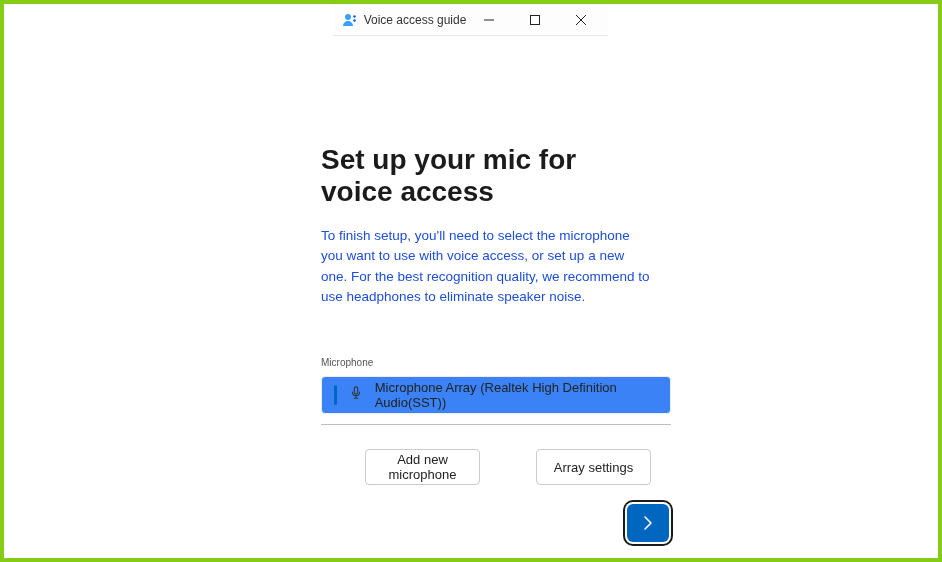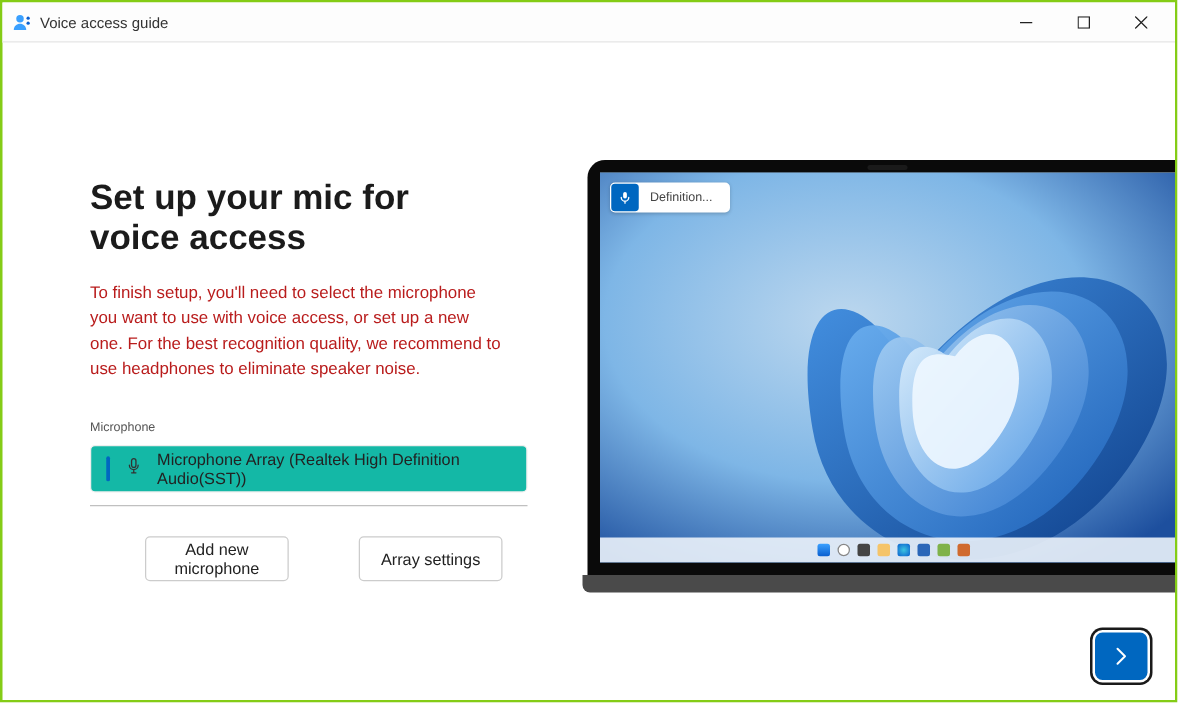--- a/index.html
+++ b/index.html
@@ -1,42 +1,43 @@
 <!DOCTYPE html>
 <html><head>
 <meta charset="utf-8">
 <style>
   * { box-sizing: border-box; margin: 0; padding: 0; }
   html, body { width: 942px; height: 562px; font-family: "Segoe UI", sans-serif; background: #f5f5f5; }
   .window {
     width: 942px; height: 562px; background: #fff; display: flex; flex-direction: column;
-    border: 2px solid #84cc16;
+    border: 4px solid #84cc16;
+    align-items: center;
   }
   .titlebar {
     height: 32px; display: flex; align-items: center; padding: 0 4px 0 8px;
     border-bottom: 1px solid #e5e5e5; background: #fdfdfd;
   }
   .titlebar .app-icon { width: 16px; height: 16px; margin-right: 6px; }
   .titlebar .title { font-size: 12px; color: #333; }
   .titlebar .spacer { flex: 1; }
   .win-btn {
     width: 46px; height: 32px; display: flex; align-items: center; justify-content: center;
     cursor: pointer;
   }
   .content {
     flex: 1; position: relative; display: flex; overflow: hidden;
   }
   .left {
     width: 440px; padding: 108px 40px 0 70px;
   }
   h1 { font-size: 28px; font-weight: 600; color: #1b1b1b; margin-bottom: 18px; }
-  .desc { font-size: 13.5px; color: #b91c1c; line-height: 1.5; margin-bottom: 32px; max-width: 370px; }
+  .desc { font-size: 13.5px; color: #1d4ed8; line-height: 1.5; margin-bottom: 50px; max-width: 370px; }
   .field-label { font-size: 10px; color: #555; margin-bottom: 8px; display:block; }
   .mic-row {
-    height: 38px; width: 350px; background: #14b8a6; border-radius: 4px;
+    height: 38px; width: 350px; background: #3b82f6; border-radius: 4px;
     display: flex; align-items: center; padding: 0 12px; gap: 12px;
     border: 1px solid #eee;
   }
   .mic-row .accent { width: 3px; height: 20px; background: #0067c0; border-radius: 2px; }
   .mic-row .mic-icon { color: #333; }
   .mic-row .mic-text { font-size: 13px; color: #222; }
   .underline { width: 350px; height: 1px; background: #c0c0c0; margin-top: 10px; margin-bottom: 24px; }
   .btn-row { display: flex; gap: 12px; }
   .sec-btn {
     height: 36px; width: 168px; border: 1px solid #ccc; border-radius: 4px;

